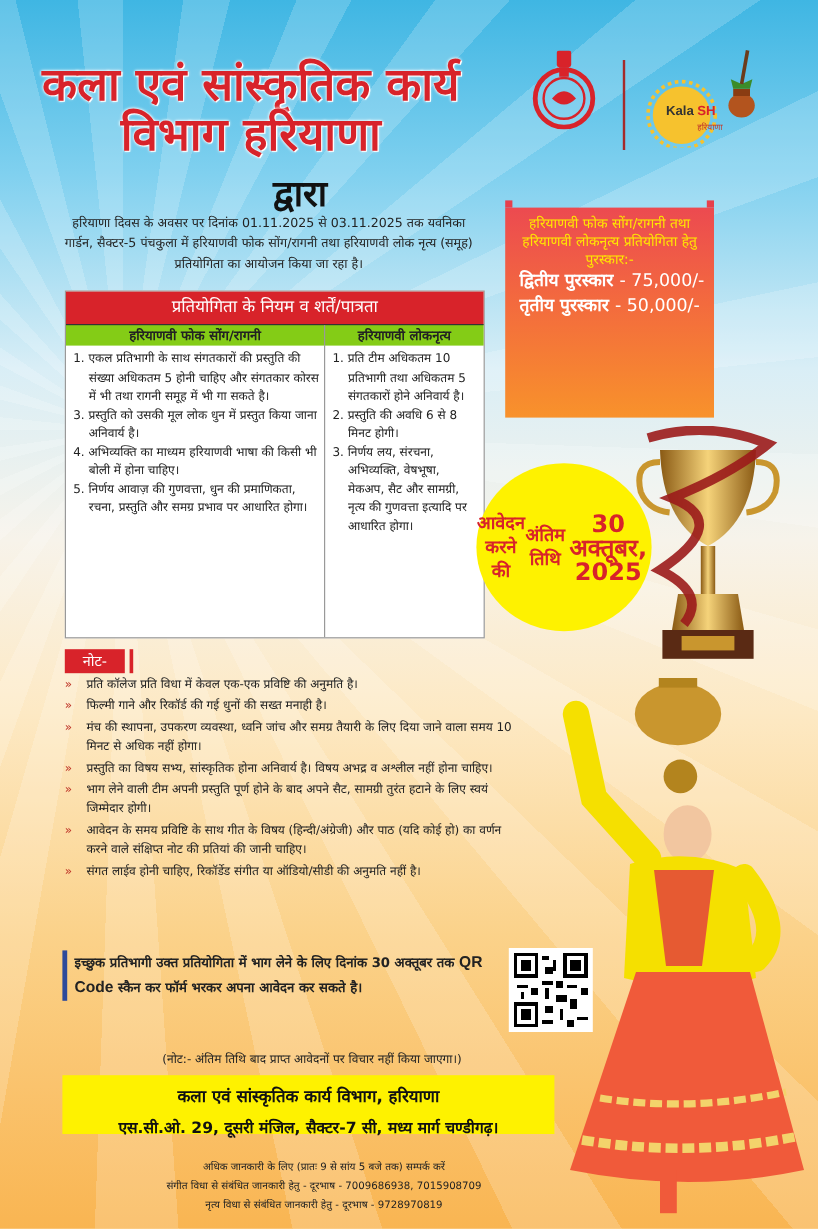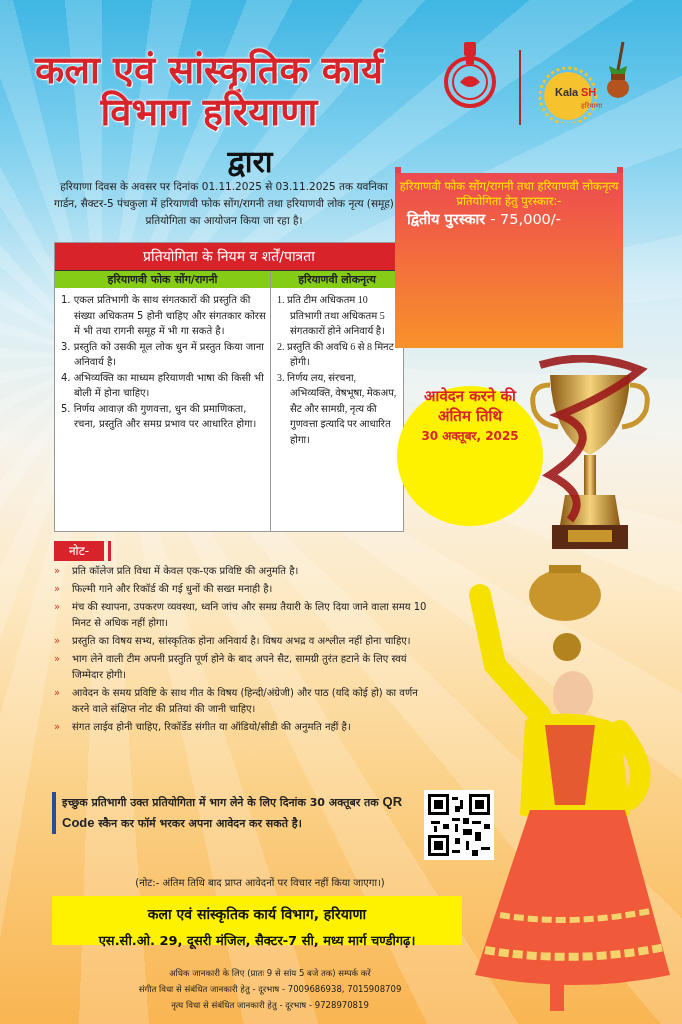--- a/index.html
+++ b/index.html
@@ -55,29 +55,29 @@
     display: flex; height: 18px; background: #84cc16;
     border-top: 1px solid #333;
   }
   .rules-cols div {
     text-align: center; font-size: 11px; line-height: 18px; color: #222; font-weight: bold;
   }
   .rules-cols .c1 { width: 216px; border-right: 1px solid #999; }
   .rules-cols .c2 { flex: 1; }
   .rules-body { display: flex; height: 243px; }
   .rules-body .c1 { width: 216px; border-right: 1px solid #999; padding: 4px 4px 0 6px; }
-  .rules-body .c2 { flex: 1; padding: 4px 4px 0 6px; font-family: Liberation Serif, serif; }
+  .rules-body .c2 { flex: 1; padding: 4px 4px 0 6px; }
   .rules-body ol { list-style: none; }
   .rules-body li {
     font-size: 10px; line-height: 15.5px; color: #222;
     padding-left: 13px; text-indent: -13px;
   }
   
   .awards {
-    position: absolute; left: 395px; top: 173px; width: 228px; height: 175px;
+    position: absolute; left: 421px; top: 173px; width: 174px; height: 175px;
     background: linear-gradient(180deg, #ec4a50 0%, #f36a3e 45%, #f8922b 100%);
   }
   .awards::before, .awards::after {
     content: ""; position: absolute; top: -6px; width: 6px; height: 6px; background: #e6404c;
   }
   .awards::before { left: 0; }
   .awards::after { right: 0; }
   .aw-title {
     color: #ffe600; text-align: center; font-size: 11.5px; line-height: 15px; padding-top: 6px;
   }
@@ -85,26 +85,26 @@
     color: #fff; font-size: 6.5px; line-height: 11px; text-align: center; padding: 2px 4px 2px;
   }
   .aw-prize {
     color: #fff; font-size: 14.5px; line-height: 21px; padding-left: 12px; font-weight: bold;
   }
   .aw-prize .v { font-weight: normal; }
   
   .deadline {
     position: absolute; left: 397px; top: 386px; width: 146px; height: 140px;
     border-radius: 50%; background: #fef200;
-    display: flex; flex-direction: column; align-items: center; 
+    display: flex; flex-direction: row; align-items: center; justify-content: center;
     color: #d8232a; font-weight: bold; text-align: center; line-height: 20px;
   }
   .deadline .a { font-size: 15px; }
   .deadline .b { font-size: 15px; }
-  .deadline .c { font-size: 12px; }
+  .deadline .c { font-size: 20px; }
   .trophy { position: absolute; left: 520px; top: 355px; width: 140px; height: 200px; }
   
   .note-badge {
     position: absolute; left: 54px; top: 541px; width: 50px; height: 20px;
     background: #d8232a; color: #fff; font-size: 12px; line-height: 20px; text-align: center;
   }
   .note-bar { position: absolute; left: 108px; top: 541px; width: 3px; height: 20px; background: #d8232a; }
   .notes {
     position: absolute; left: 54px; top: 563px; width: 380px; list-style: none;
   }
@@ -194,20 +194,24 @@
       </ol>
     </div>
   </div>
 </div>
 
 <div class="awards">
   <div class="aw-title">हरियाणवी फोक सोंग/रागनी तथा हरियाणवी लोकनृत्य प्रतियोगिता हेतु पुरस्कार:-</div>
   <div class="aw-prize">
     <span>द्वितीय पुरस्कार</span>
     <span class="v">- 75,000/-</span>
+  </div>
+  <div class="aw-prize">
+    <span>तृतीय पुरस्कार</span>
+    <span class="v">- 50,000/-</span>
   </div>
 </div>
 
 <svg class="trophy" viewBox="0 0 140 200">
   <defs>
     <linearGradient id="gold" x1="0" x2="1">
       <stop offset="0" stop-color="#8a5a14"></stop>
       <stop offset="0.5" stop-color="#f5d37a"></stop>
       <stop offset="1" stop-color="#8a5a14"></stop>
     </linearGradient>

